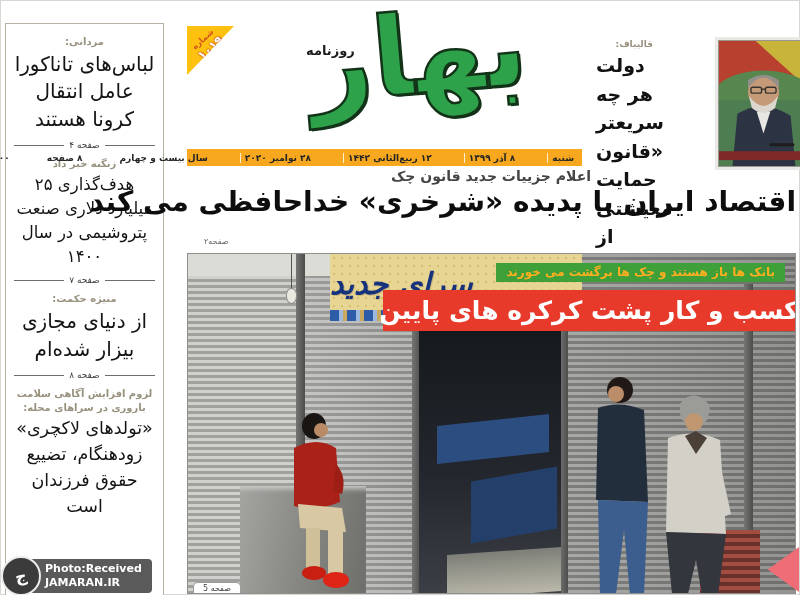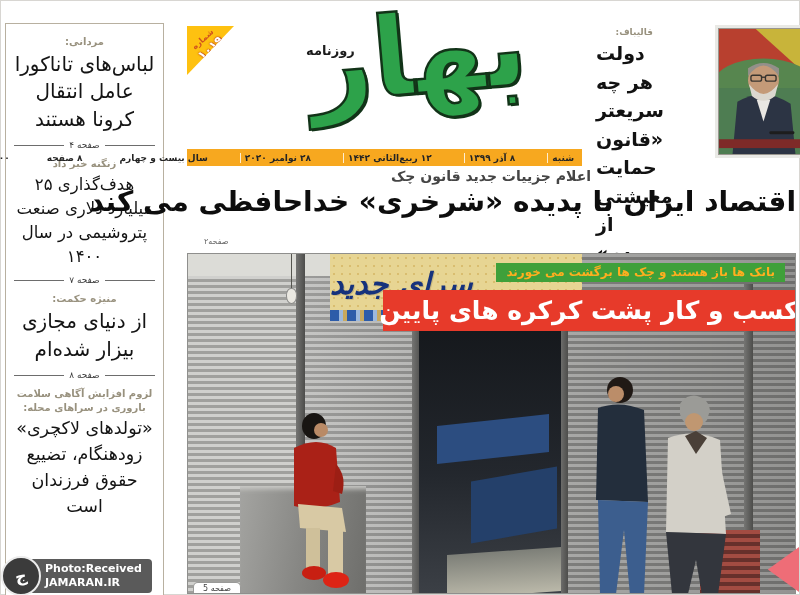--- a/index.html
+++ b/index.html
@@ -73,21 +73,21 @@
 
   
   .lead-kicker { position:absolute; left:186px; top:167px; width:608px; text-align:center;
                  font-size:14px; font-weight:bold; color:#454545; z-index:5; }
   .lead-headline { position:absolute; left:186px; top:184px; width:609px; text-align:center;
                    font-size:28px; font-weight:bold; color:#0d0d0d; letter-spacing:-0.6px;
                    white-space:nowrap; z-index:5; }
   .lead-pref { position:absolute; left:203px; top:236px; font-size:8px; color:#666; z-index:5; }
 
   
-  .right-box { position:absolute; left:593px; top:24px; width:201px; height:136px; display:flex;gap:40px; }
+  .right-box { position:absolute; left:593px; top:36px; width:201px; height:136px; display:flex;gap:40px; }
   .rb-text { width:104px; padding:2px 2px 0 2px; }
   .rb-kicker { font-size:9px; color:#98917e; font-weight:bold; text-align:center; margin-bottom:2px; }
   .rb-headline { font-size:19px; font-weight:bold; color:#121212; line-height:1.5; text-align:left; }
   .rb-pref { font-size:8px; color:#555; text-align:left; margin-top:3px; }
   .rb-photo { width:97px; height:133px; background:#e9e9e5; padding:3px; flex:0 0 auto; }
   .rb-photo-inner { width:100%; height:100%; border:1px solid #99968f; }
 
   
   .photo {
     position:absolute; left:186px; top:252px; width:609px; height:341px;

